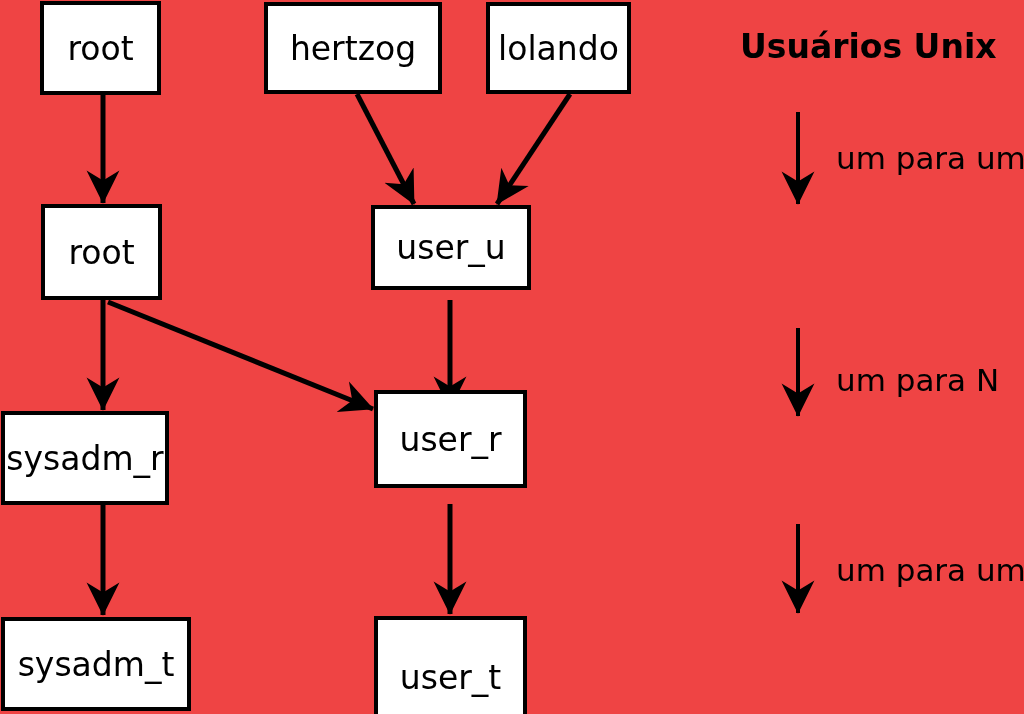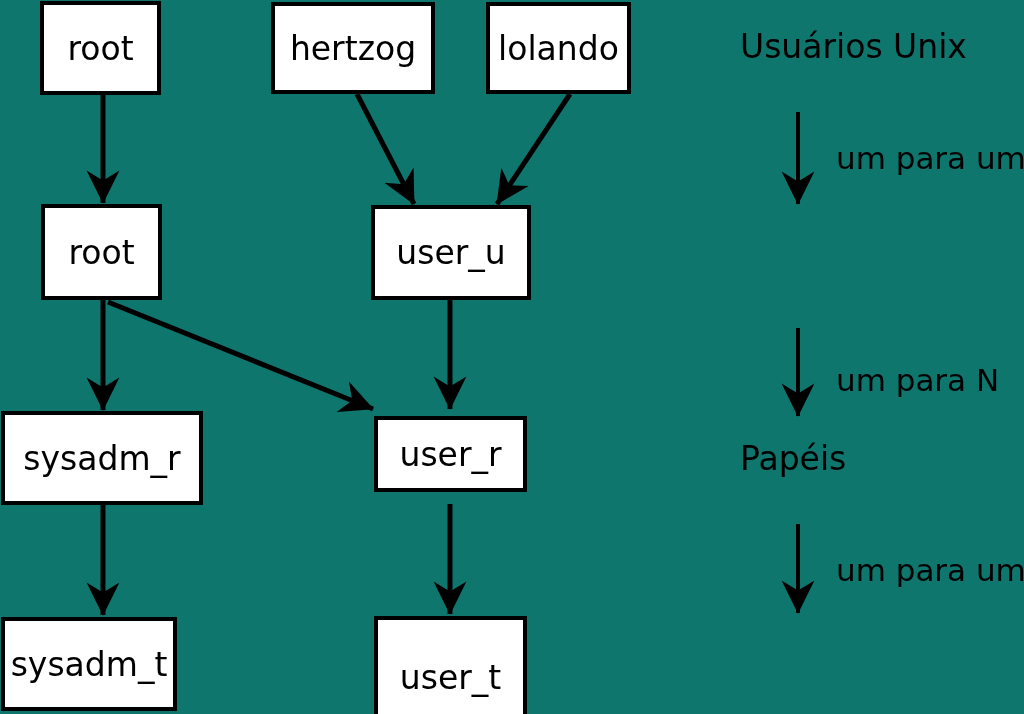--- a/index.html
+++ b/index.html
@@ -1,20 +1,20 @@
 <!DOCTYPE html>
 <html><head>
 <meta charset="utf-8">
 <style>
   html, body { margin: 0; padding: 0; background: #ffffff; }
   .canvas {
     position: relative;
     width: 1024px;
     height: 714px;
-    background: #0f766e;
+    background: #ef4444;
     color: #000000;
     font-family: "DejaVu Sans", "Liberation Sans", sans-serif;
     overflow: hidden;
   }
   .edges-svg {
     position: absolute;
     left: 0; top: 0;
     width: 1024px; height: 714px;
   }
   .node {
@@ -24,21 +24,21 @@
     border: 4px solid #000000;
     display: flex;
     align-items: center;
     justify-content: center;
     font-size: 33px;
     line-height: 1;
     white-space: nowrap;
   }
   .legend-title {
     position: absolute;
-    font-weight: normal;
+    font-weight: bold;
     font-size: 33px;
     line-height: 37px;
     white-space: nowrap;
   }
   .legend-map {
     position: absolute;
     font-size: 31px;
     line-height: 36px;
     white-space: nowrap;
   }
@@ -65,53 +65,52 @@
     <line x1="450" y1="504" x2="450" y2="614" stroke="#000" stroke-width="5" marker-end="url(#ah)"></line>
 
     <line x1="798" y1="112" x2="798" y2="204" stroke="#000" stroke-width="4" marker-end="url(#ah)"></line>
     <line x1="798" y1="328" x2="798" y2="416" stroke="#000" stroke-width="4" marker-end="url(#ah)"></line>
     <line x1="798" y1="524" x2="798" y2="613" stroke="#000" stroke-width="4" marker-end="url(#ah)"></line>
   </svg>
 
   <div class="node" style="left:40px;top:1px;width:121px;height:94px">
     <span>root</span>
   </div>
-  <div class="node" style="left:271px;top:2px;width:164px;height:92px">
+  <div class="node" style="left:264px;top:2px;width:178px;height:92px">
     <span>hertzog</span>
   </div>
   <div class="node" style="left:486px;top:2px;width:145px;height:92px">
     <span>lolando</span>
   </div>
 
   <div class="node" style="left:41px;top:204px;width:121px;height:96px">
     <span>root</span>
   </div>
-  <div class="node" style="left:371px;top:205px;width:160px;height:95px">
+  <div class="node" style="left:371px;top:205px;width:160px;height:85px">
     <span>user_u</span>
   </div>
 
-  <div class="node" style="left:1px;top:411px;width:202px;height:94px">
+  <div class="node" style="left:1px;top:411px;width:168px;height:94px">
     <span>sysadm_r</span>
   </div>
-  <div class="node" style="left:374px;top:416px;width:153px;height:76px">
+  <div class="node" style="left:374px;top:390px;width:153px;height:98px">
     <span>user_r</span>
   </div>
 
-  <div class="node" style="left:1px;top:617px;width:176px;height:94px">
+  <div class="node" style="left:1px;top:617px;width:190px;height:94px">
     <span>sysadm_t</span>
   </div>
   <div class="node" style="left:374px;top:616px;width:153px;height:122px">
     <span>user_t</span>
   </div>
 
   <div class="legend-title" style="left:740px;top:28px">Usuários Unix</div>
 
   <div class="legend-map" style="left:836px;top:140px">um para um</div>
 
 
   <div class="legend-map" style="left:836px;top:362px">um para N</div>
 
-  <div class="legend-title" style="left:740px;top:440px">Papéis</div>
 
   <div class="legend-map" style="left:836px;top:552px">um para um</div>
 
 
 </div>
 
 </body></html>

